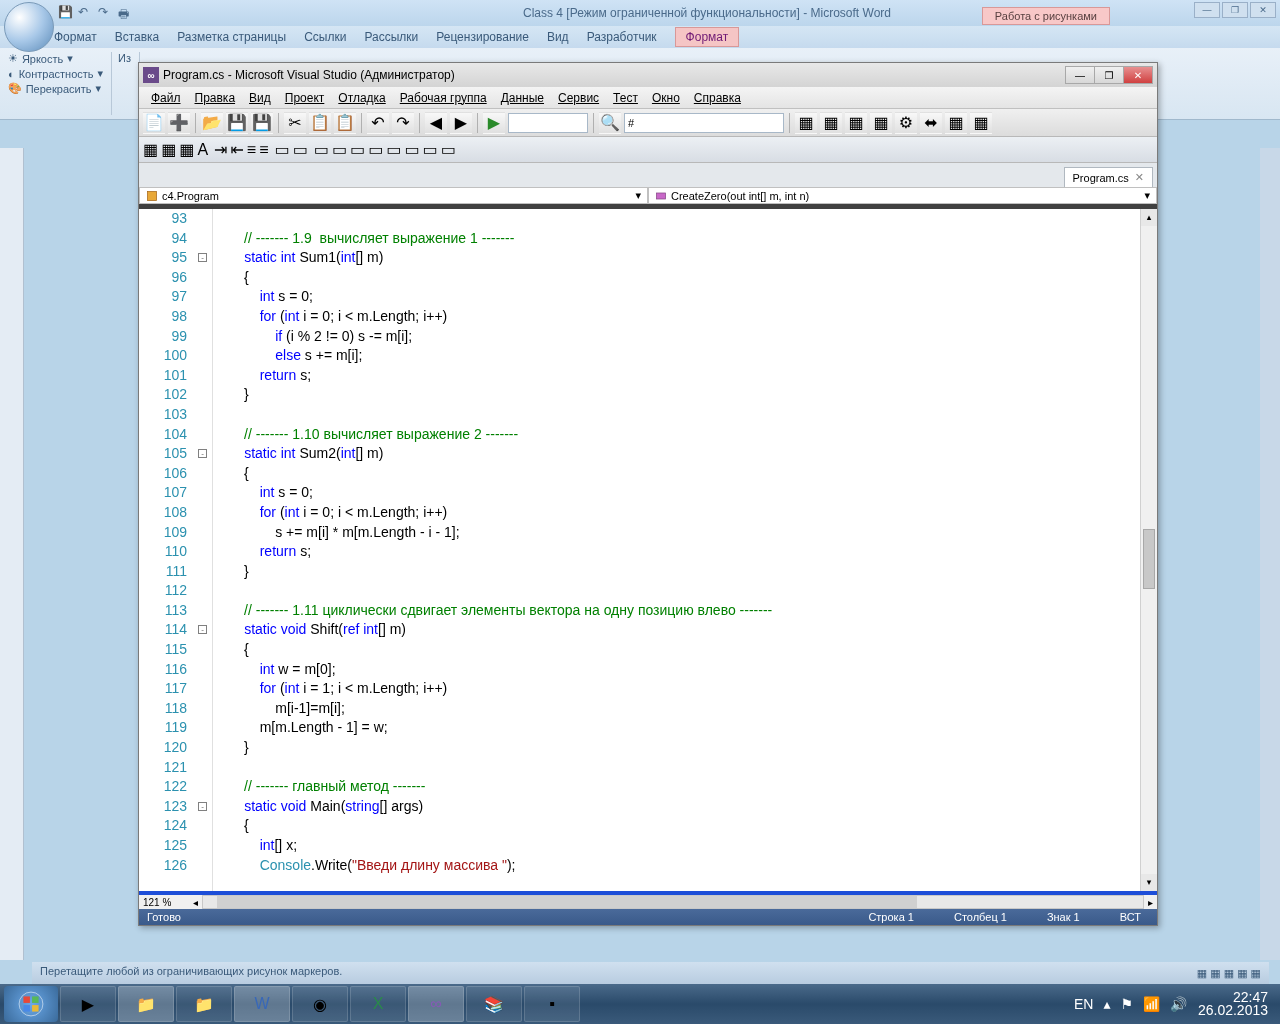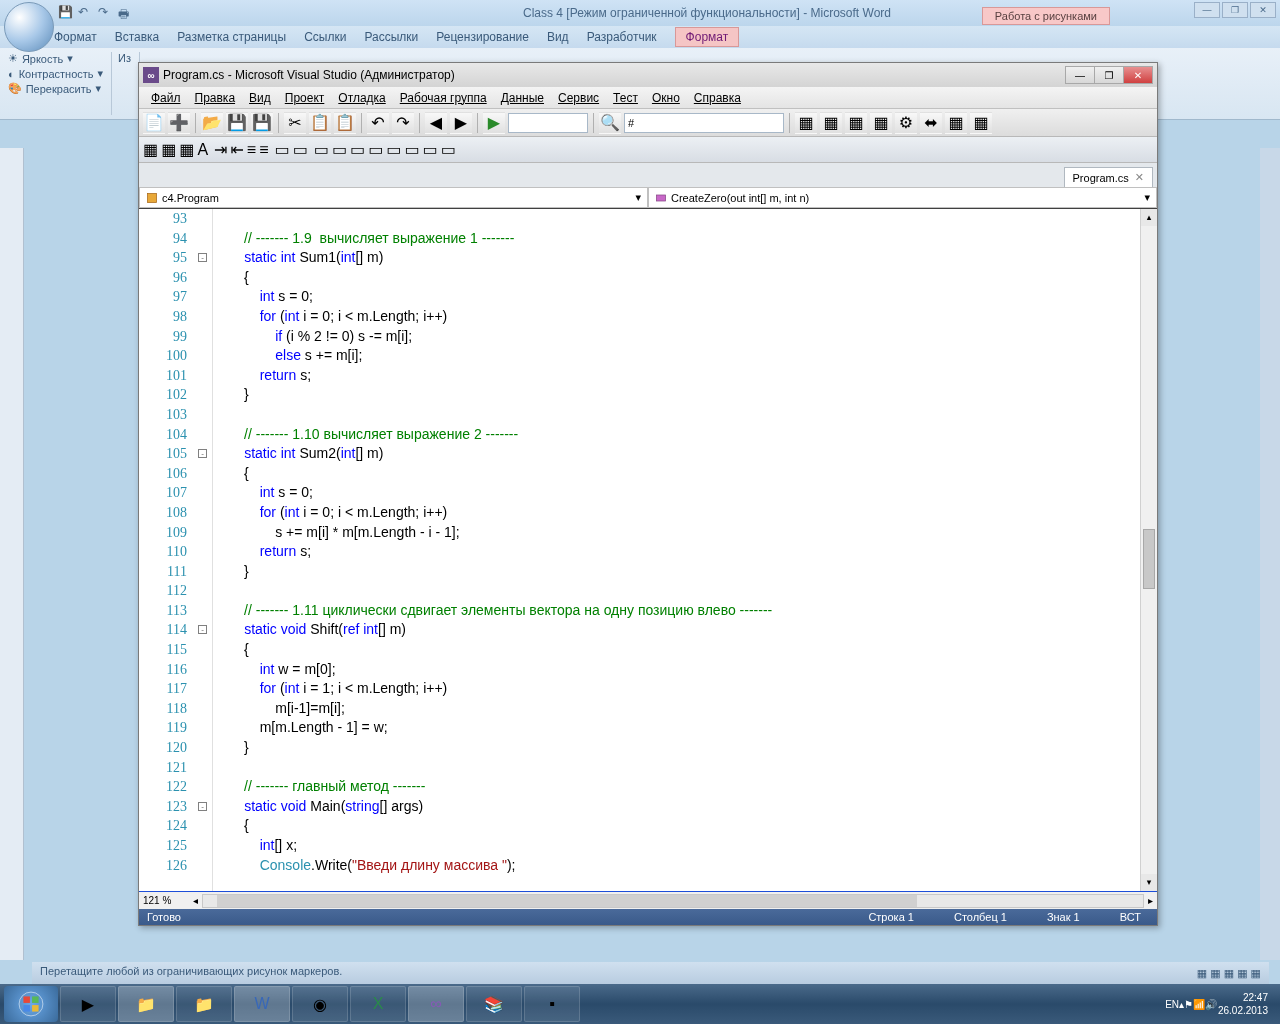--- a/index.html
+++ b/index.html
@@ -38,60 +38,60 @@
 .vs-toolbar { height: 28px; background: linear-gradient(#f0f0f0, #dcdcdc); border-bottom: 1px solid #b8b8b8; display: flex; align-items: center; padding: 0 4px; gap: 3px; }
 .vs-toolbar .tbtn { width: 22px; height: 22px; background: linear-gradient(#f8f8f8, #e0e0e0); border: 1px solid transparent; display: flex; align-items: center; justify-content: center; }
 .vs-toolbar .sep { width: 1px; height: 20px; background: #b0b0b0; margin: 0 2px; }
 .vs-toolbar input { height: 20px; border: 1px solid #a8b8c8; font-size: 11px; padding: 0 3px; }
 .vs-toolbar2 { height: 26px; background: linear-gradient(#ecf0f4, #d8dde4); border-bottom: 1px solid #b8b8b8; display: flex; align-items: center; padding: 0 4px; gap: 3px; }
 
 .vs-tabrow { height: 24px; background: #e4e8ec; display: flex; align-items: flex-end; padding: 0 4px; justify-content: flex-end; }
 .vs-tab { background: #fff; border: 1px solid #b0b8c0; border-bottom: none; padding: 3px 8px; font-size: 11px; display: flex; align-items: center; gap: 6px; }
 .vs-tab .x { color: #888; font-size: 11px; cursor: pointer; }
 
-.vs-navbar { height: 22px; background: #f4f4f4; border-bottom: 1px solid #404040; display: flex; }
+.vs-navbar { height: 22px; background: #f4f4f4; border-bottom: 5px solid #404040; display: flex; }
 .vs-navbar .combo { flex: 1; border: 1px solid #c0c0c0; background: #fff; font-size: 11px; padding: 2px 6px; display: flex; align-items: center; gap: 4px; }
 .vs-navbar .combo svg { width: 12px; height: 12px; }
 
 .vs-editor { flex: 1; background: #fff; display: flex; overflow: hidden; font-family: Consolas, monospace; font-size: 14px; position: relative; }
 .gutter { width: 56px; background: #fff; text-align: right; padding-right: 8px; color: #2b91af; user-select: none; }
-.gutter div { height: 19.6px; line-height: 19.6px; font-family: Liberation Serif, serif; }
+.gutter div { height: 19.6px; line-height: 19.6px; }
 .outline-col { width: 18px; background: #fff; border-right: 1px solid #e0e0e0; }
 .outline-col div { height: 19.6px; position: relative; }
 .outline-col .box { position: absolute; left: 3px; top: 5px; width: 9px; height: 9px; border: 1px solid #808080; font-size: 8px; line-height: 7px; text-align: center; color: #606060; }
 .code { flex: 1; white-space: pre; line-height: 19.6px; }
 .code .line { height: 19.6px; }
 .c-kw { color: #0000ff; }
 .c-cmt { color: #008000; }
 .c-str { color: #a31515; }
 .c-cls { color: #2b91af; }
 
 .vs-editor-scroll { position: absolute; right: 0; top: 0; bottom: 0; width: 17px; background: #f0f0f0; border-left: 1px solid #d0d0d0; }
 .vs-editor-scroll .thumb { position: absolute; left: 2px; right: 2px; top: 320px; height: 60px; background: #c8c8c8; border: 1px solid #a8a8a8; }
 .vs-editor-scroll .arrow { position: absolute; left: 0; right: 0; height: 17px; background: #e8e8e8; text-align: center; font-size: 9px; line-height: 17px; }
 
-.vs-bottombar { height: 18px; background: #f0f0f0; border-top: 1px solid #1d4ed8; display: flex; align-items: center; font-size: 10px; padding: 0 4px; }
+.vs-bottombar { height: 18px; background: #f0f0f0; border-top: 4px solid #1d4ed8; display: flex; align-items: center; font-size: 10px; padding: 0 4px; }
 .vs-bottombar .zoom { width: 50px; }
 .vs-bottombar .hscroll { flex: 1; height: 14px; background: #e8e8e8; border: 1px solid #c8c8c8; margin: 0 4px; position: relative; }
 .vs-bottombar .hscroll .thumb { position: absolute; left: 14px; top: 0; bottom: 0; width: 700px; background: #d0d0d0; }
 
 .vs-status { height: 16px; background: linear-gradient(#4a6a9a, #3a5a8a); color: #fff; display: flex; align-items: center; padding: 0 8px; font-size: 11px; }
 .vs-status .left { flex: 1; }
 .vs-status span { margin-right: 40px; }
 
 
 .word-status { position: absolute; bottom: 40px; left: 0; right: 11px; height: 22px; background: linear-gradient(#d0e0ef, #b8cce0); font-size: 11px; color: #3a5a7a; padding: 3px 8px; display: flex; margin-left: 32px; }
 .word-status .right { margin-left: auto; display: flex; gap: 8px; align-items: center; }
 
 .taskbar { position: absolute; bottom: 0; left: 0; right: 0; height: 40px; background: linear-gradient(#4a6a8a, #2a4a6a, #3a5a7a); display: flex; align-items: center; padding: 0 4px; }
 .start-btn { width: 54px; height: 36px; background: radial-gradient(circle at 50% 50%, #6aa8e8, #3a6a9a); border-radius: 4px; display: flex; align-items: center; justify-content: center; }
 .start-btn svg { width: 26px; height: 26px; }
 .task-item { width: 56px; height: 36px; margin-left: 2px; background: rgba(255,255,255,0.08); border: 1px solid rgba(255,255,255,0.15); border-radius: 2px; display: flex; align-items: center; justify-content: center; }
 .task-item.active { background: rgba(255,255,255,0.25); }
-.tray { margin-left: auto; color: #fff; font-size: 10px; display: flex; align-items: center; padding-right: 8px; }
+.tray { margin-left: auto; color: #fff; font-size: 14px; display: flex; align-items: center; gap: 10px; padding-right: 8px; }
 .tray .clock { text-align: right; line-height: 13px; }
 
 
 .word-ruler { position: absolute; top: 148px; left: 0; width: 24px; bottom: 64px; background: #e4ecf4; border-right: 1px solid #b0c0d0; }
 .word-ruler-right { position: absolute; top: 148px; right: 0; width: 20px; bottom: 64px; background: #c8d8e8; }
 </style>
 </head>
 <body>
 
 <div class="word-titlebar">

